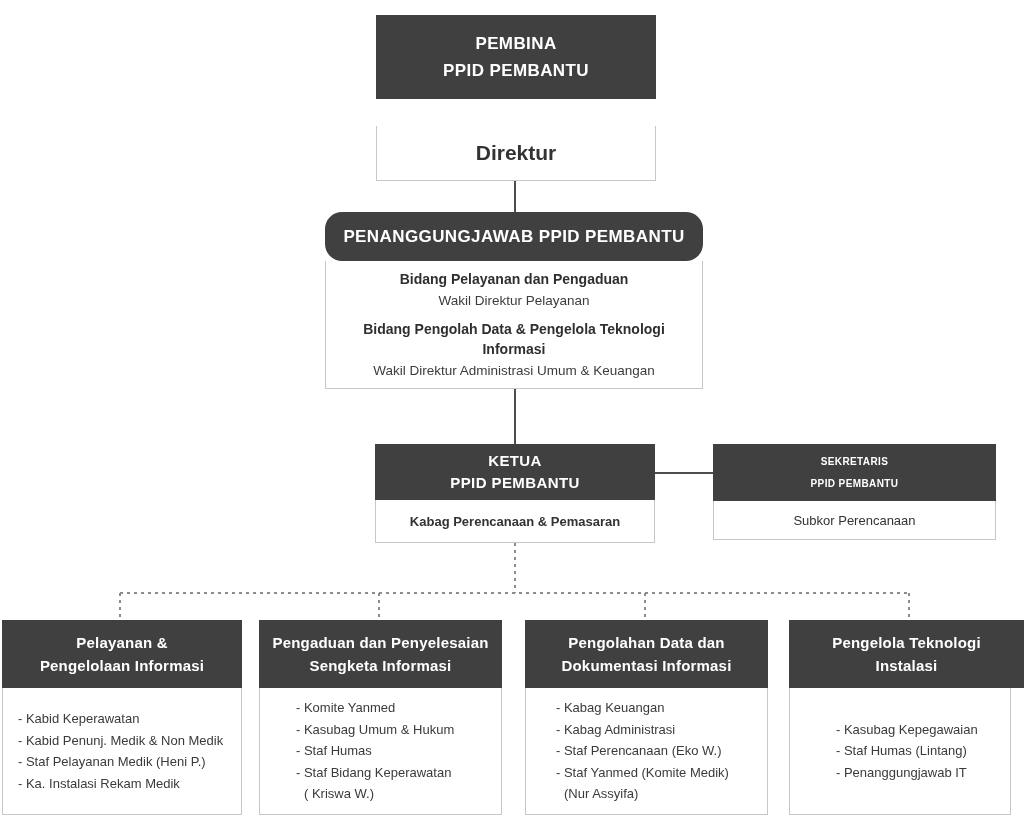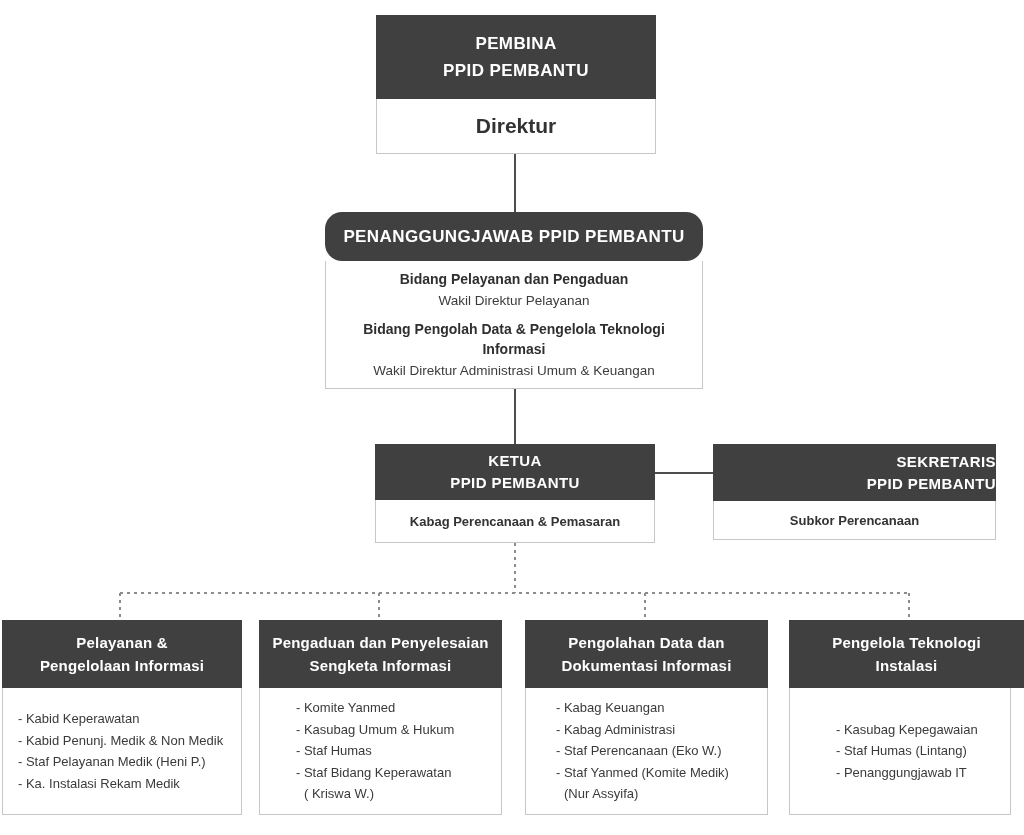--- a/index.html
+++ b/index.html
@@ -31,35 +31,35 @@
     box-sizing: border-box;
     display: flex;
     flex-direction: column;
     align-items: center;
     justify-content: center;
     text-align: center;
   }
   
   #node-pembina { left: 376px; top: 15px; width: 280px; }
   #node-pembina .node-header { height: 84px; font-size: 17px; line-height: 27px; }
-  #node-pembina .node-body   { height: 55px; font-size: 21px; font-weight: bold; color: #333; }
+  #node-pembina .node-body   { height: 55px; font-size: 21px; font-weight: bold; color: #333; margin-top: 27px; }
   
   #node-pj { left: 325px; top: 212px; width: 378px; }
   #node-pj .node-header { height: 49px; font-size: 17px; border-radius: 17px; }
   #node-pj .node-body { height: 128px; padding: 6px 12px; }
   .pj-role   { font-size: 14px; font-weight: bold; line-height: 20px; color: #2f2f2f; }
   .pj-holder { font-size: 13.5px; line-height: 19px; color: #3c3c3c; margin: 2px 0 9px 0; }
   .pj-holder:last-child { margin-bottom: 0; }
   
   #node-ketua { left: 375px; top: 444px; width: 280px; }
   #node-ketua .node-header { height: 56px; font-size: 15px; line-height: 22px; }
   #node-ketua .node-body { height: 43px; font-size: 13px; font-weight: bold; }
   #node-sekretaris { left: 713px; top: 444px; width: 283px; }
-  #node-sekretaris .node-header { height: 57px; font-size: 15px; line-height: 22px; align-items: flex-end; }
-  #node-sekretaris .node-body { height: 39px; font-size: 13px; font-weight: bold; }
+  #node-sekretaris .node-header { height: 57px; font-size: 10px; line-height: 22px; }
+  #node-sekretaris .node-body { height: 39px; font-size: 13px; font-weight: normal; }
   
   .division .node-header { height: 68px; font-size: 15px; line-height: 23px; letter-spacing: 0.2px; }
   .division .node-body {
     height: 127px;
     align-items: flex-start;
     text-align: left;
     font-size: 13px;
     line-height: 21.5px;
     color: #3a3a3a;
   }

